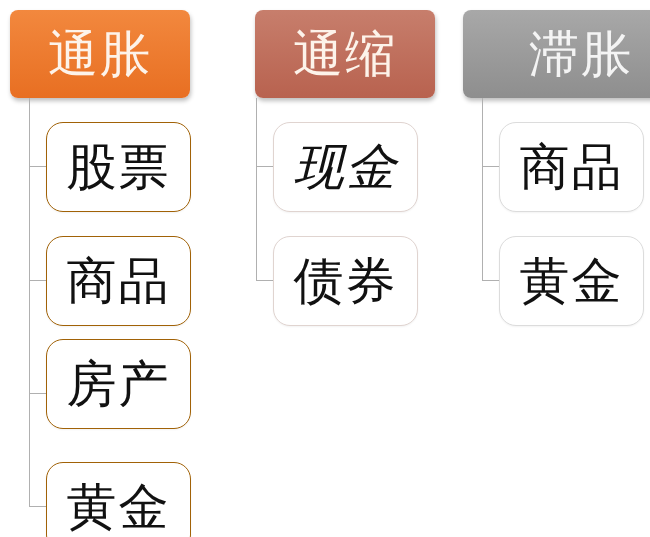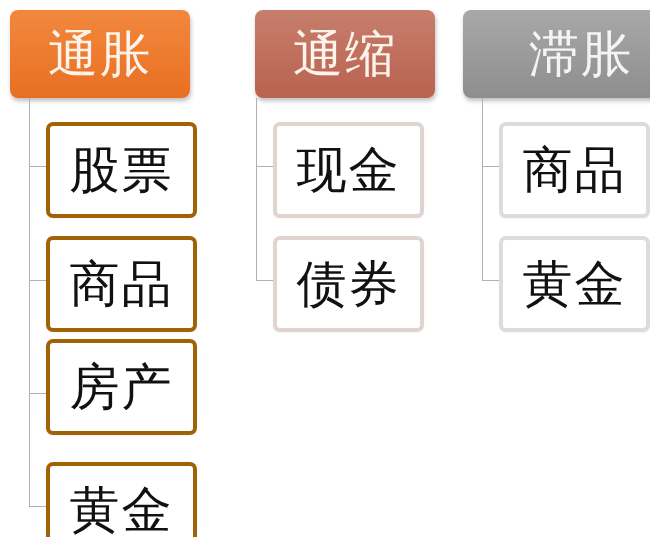--- a/index.html
+++ b/index.html
@@ -12,22 +12,22 @@
     display: flex; align-items: center; justify-content: center;
     color: #fdf3ea; font-size: 50px; letter-spacing: 2px;
     box-shadow: 1px 3px 4px rgba(0,0,0,0.25);
   }
   .h1 { left: 10px; background: linear-gradient(#f2883e, #e86f22); }
   .h2 { left: 255px; background: linear-gradient(#c77e6c, #b8624f); }
   .h3 { left: 463px; background: linear-gradient(#a8a8a8, #8e8e8e); color: #f4f4f4; padding-left: 28px; }
   .vline { position: absolute; width: 1px; background: #b0b0b0; }
   .hline { position: absolute; height: 1px; background: #b0b0b0; }
   .child {
-    position: absolute; width: 143px; height: 88px; border-radius: 7px;
-    border: 4px solid #a16207; background: #ffffff;
+    position: absolute; width: 143px; height: 88px; border-radius: 17px;
+    border: 1px solid #a16207; background: #ffffff;
     display: flex; align-items: center; justify-content: center;
     font-size: 50px; color: #111; letter-spacing: 2px;
     box-shadow: 0 1px 2px rgba(0,0,0,0.05);
   }
   .c2 { border-color: #e0d4d0; }
   .c3 { border-color: #dcdcdc; }
 </style>
 </head>
 <body>
 
@@ -39,21 +39,21 @@
 <div class="hline" style="left:29px; top:506px; width:17px;"></div>
 <div class="child" style="left:46px; top:122px;">股票</div>
 <div class="child" style="left:46px; top:236px;">商品</div>
 <div class="child" style="left:46px; top:339px;">房产</div>
 <div class="child" style="left:46px; top:462px;">黄金</div>
 
 <div class="header h2">通缩</div>
 <div class="vline" style="left:256px; top:98px; height:182px;"></div>
 <div class="hline" style="left:256px; top:166px; width:17px;"></div>
 <div class="hline" style="left:256px; top:280px; width:17px;"></div>
-<div class="child c2" style="left:273px; top:122px;">现金</div>
+<div class="child c2" style="left:273px; top:122px;font-style:italic;">现金</div>
 <div class="child c2" style="left:273px; top:236px;">债券</div>
 
 <div class="header h3">滞胀</div>
 <div class="vline" style="left:482px; top:98px; height:182px;"></div>
 <div class="hline" style="left:482px; top:166px; width:17px;"></div>
 <div class="hline" style="left:482px; top:280px; width:17px;"></div>
 <div class="child c3" style="left:499px; top:122px;">商品</div>
 <div class="child c3" style="left:499px; top:236px;">黄金</div>
 
 </body></html>

